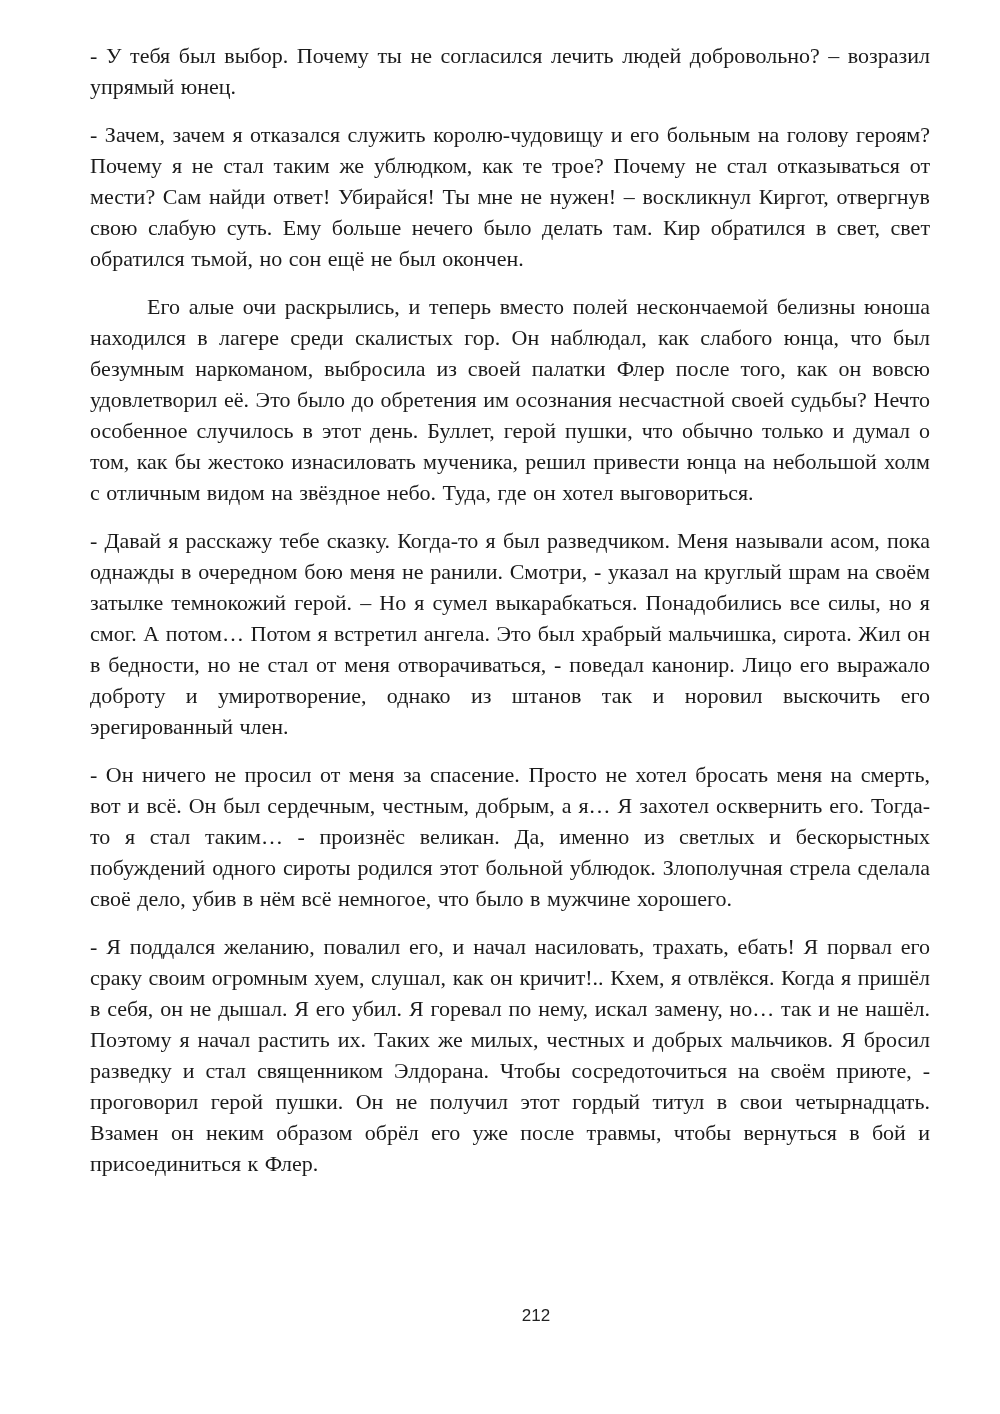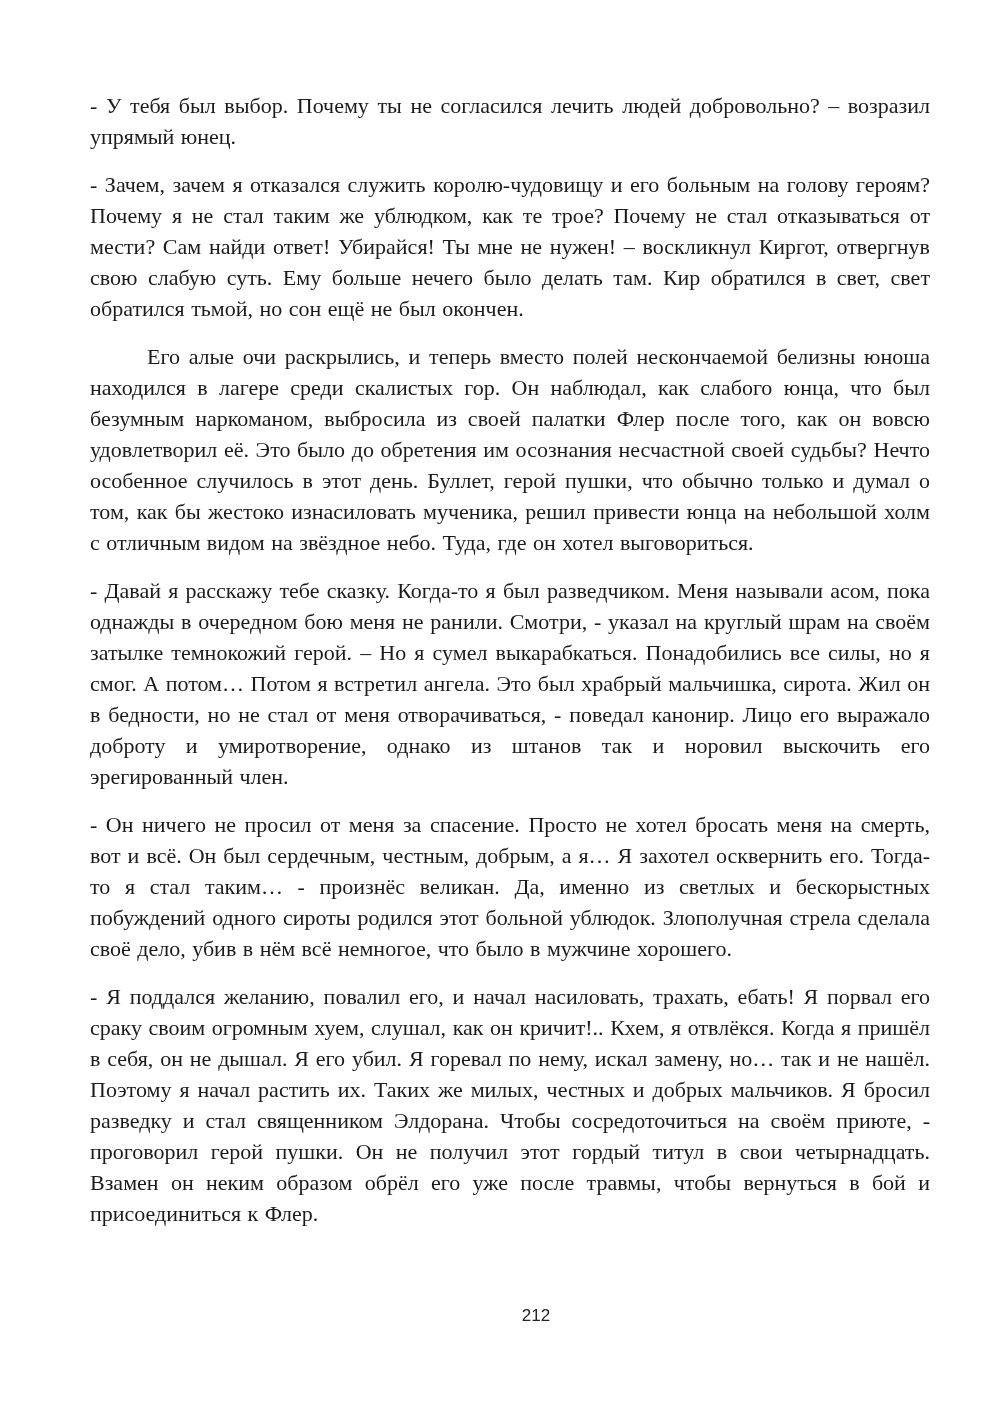--- a/index.html
+++ b/index.html
@@ -14,21 +14,21 @@
     background: #ffffff;
     color: #1b1b1b;
     overflow: hidden;
     box-sizing: border-box;
   }
   .content {
     position: absolute;
     top: 0;
     left: 90px;
     width: 840px;
-    padding-top: 90px;
+    padding-top: 40px;
     box-sizing: content-box;
   }
   .content p {
     font-family: "Liberation Serif", serif;
     font-size: 22px;
     line-height: 31px;
     text-align: justify;
     margin: 0 0 17px 0;
     word-spacing: 1px;
   }

